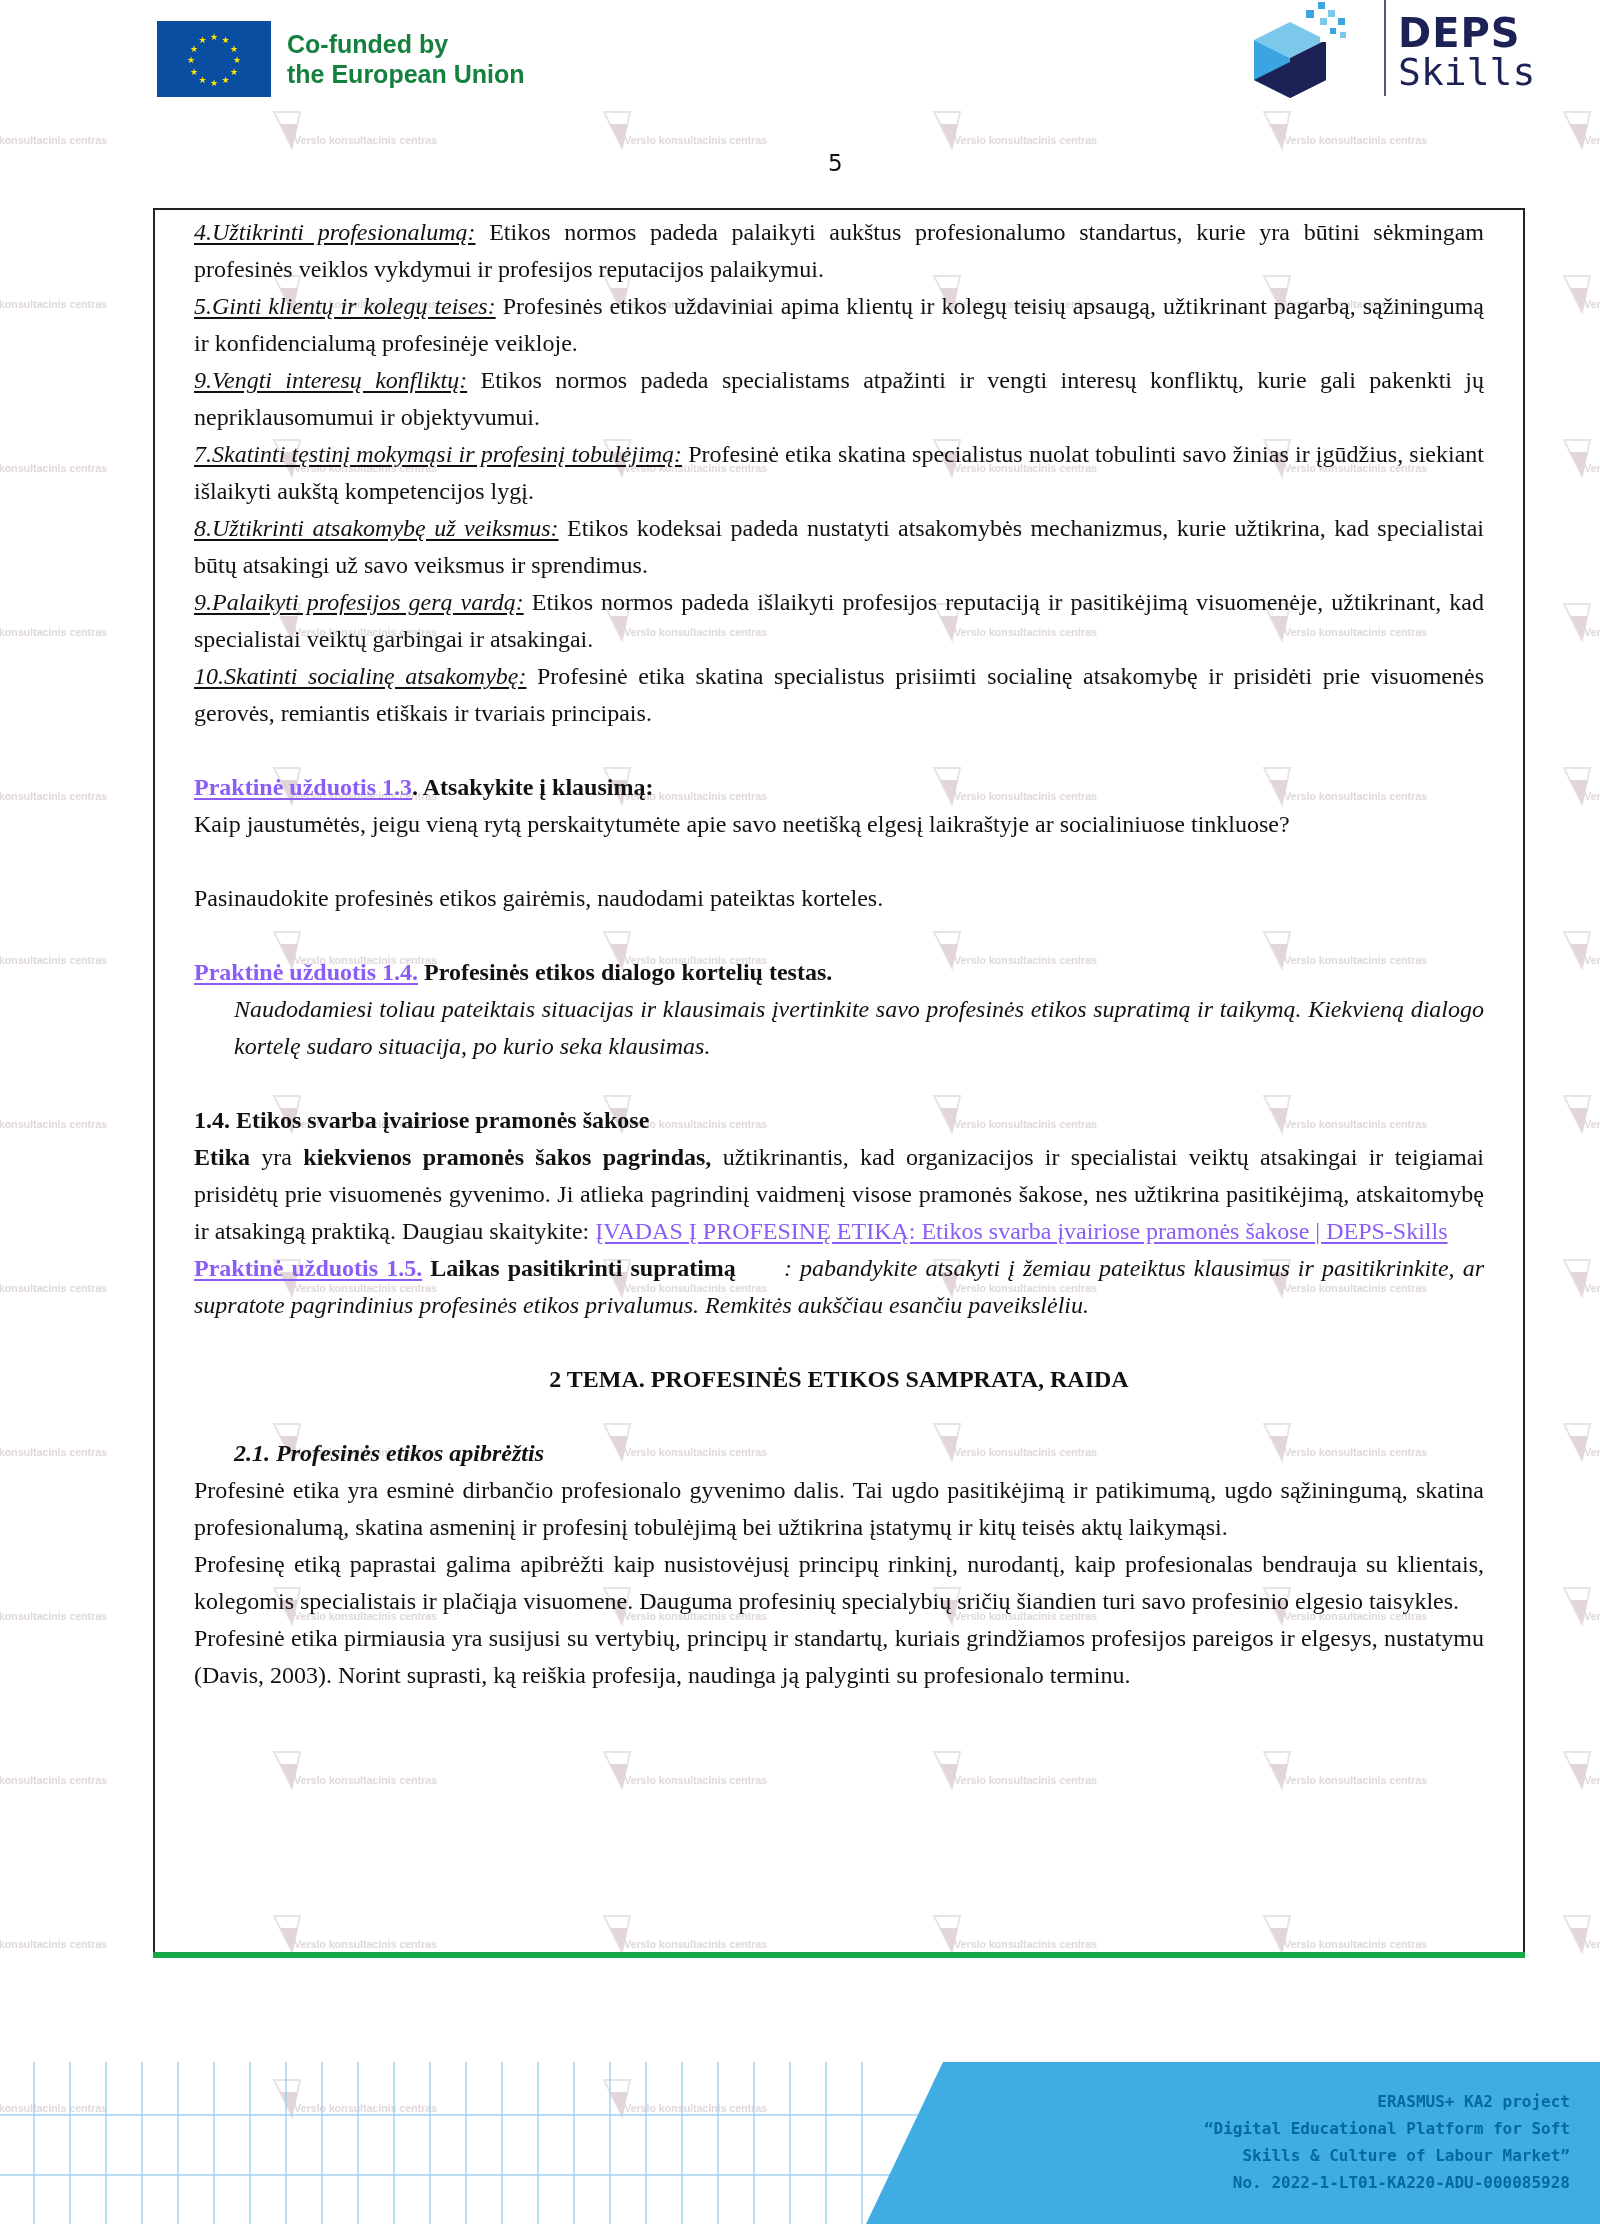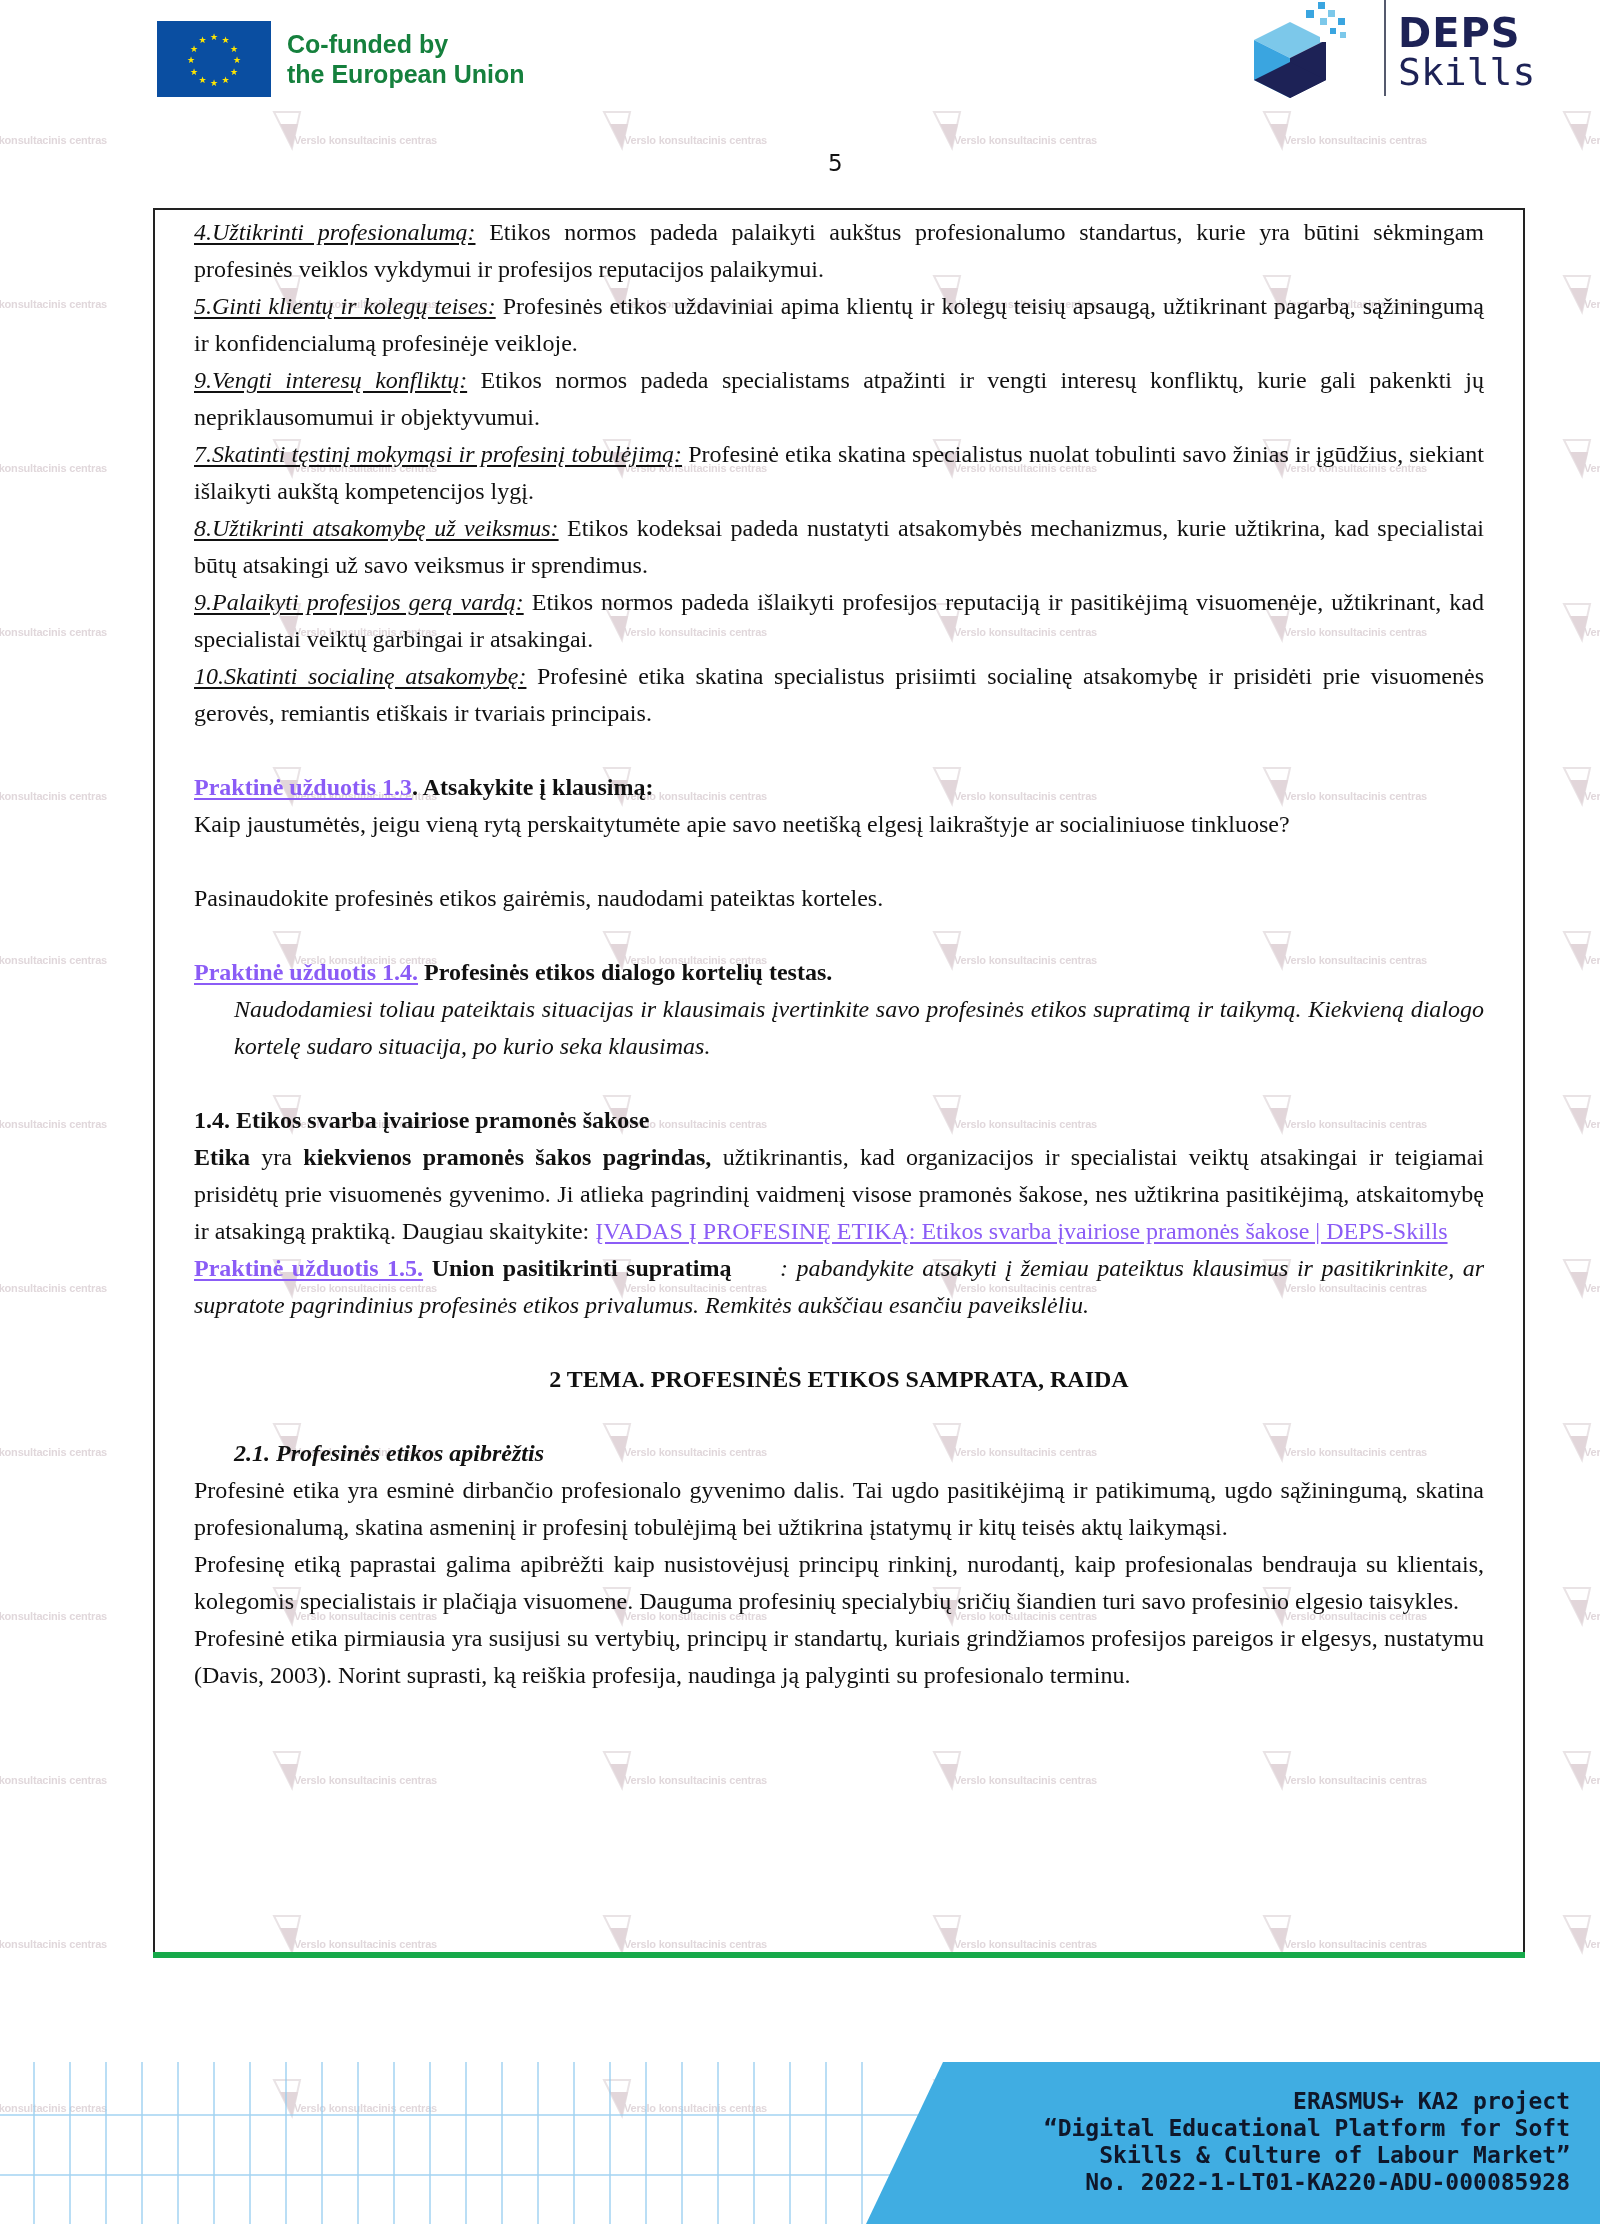--- a/index.html
+++ b/index.html
@@ -37,21 +37,21 @@
     .i { font-style: italic; margin-left: 40px; }
     .link { color: #8b5cf6; text-decoration: underline; text-underline-offset: 3px; cursor: pointer; }
     .link.b { font-weight: bold; }
     .gap { height: 37px; }
     .center-title { text-align: center !important; font-weight: bold; }
 
     
     .footer { position: absolute; left: 0; top: 2000px; width: 1600px; height: 224px; z-index: 1; }
     .grid-lines { position: absolute; left: 0; top: 0; width: 1600px; height: 224px; }
     .footer-banner { position: absolute; left: 0; top: 0; width: 1600px; height: 224px; }
-    .footer-text { position: absolute; right: 30px; top: 88px; text-align: right; font-family: "DejaVu Sans Mono", monospace; font-weight: bold; color: #0f172a; font-size: 23px; line-height: 27px; z-index: 3; }
+    .footer-text { position: absolute; right: 30px; top: 88px; text-align: right; font-family: "DejaVu Sans Mono", monospace; font-weight: bold; color: #0369a1; font-size: 16px; line-height: 27px; z-index: 3; }
   </style>
 </head>
 <body>
 
 <div class="wm-layer" id="wm-layer">
     <div class="wm" style="left: -60px; top: 100px;">
       <span class="wm-text">Verslo konsultacinis centras</span>
     </div>
     <div class="wm" style="left: 270px; top: 100px;">
       <svg width="60" height="60" viewBox="0 0 60 60">
@@ -627,21 +627,21 @@
     <div>
       <p><span class="link b">Praktinė užduotis 1.4.</span><span class="b"> Profesinės etikos dialogo kortelių testas.</span></p>
       <p class="i">Naudodamiesi toliau pateiktais situacijas ir klausimais įvertinkite savo profesinės etikos supratimą ir taikymą. Kiekvieną dialogo kortelę sudaro situacija, po kurio seka klausimas.</p>
     </div>
 
     <div class="gap"></div>
 
     <div>
       <p class="b">1.4. Etikos svarba įvairiose pramonės šakose</p>
       <p><span class="b">Etika</span><span> yra </span><span class="b">kiekvienos  pramonės  šakos  pagrindas,</span><span> užtikrinantis, kad organizacijos ir specialistai veiktų atsakingai ir teigiamai prisidėtų prie visuomenės gyvenimo. Ji atlieka pagrindinį vaidmenį visose pramonės šakose, nes užtikrina pasitikėjimą, atskaitomybę ir atsakingą praktiką. Daugiau skaitykite: </span><span class="link">ĮVADAS Į PROFESINĘ ETIKĄ: Etikos svarba įvairiose pramonės šakose | DEPS-Skills</span></p>
-      <p><span class="link b">Praktinė  užduotis  1.5.</span><span class="b"> Union  pasitikrinti  supratimą</span><span class="i"> : pabandykite atsakyti į žemiau pateiktus klausimus ir pasitikrinkite, ar supratote pagrindinius profesinės etikos privalumus. Remkitės aukščiau esančiu paveikslėliu.</span></p>
+      <p><span class="link b">Praktinė  užduotis  1.5.</span><span class="b"> Laikas  pasitikrinti  supratimą</span><span class="i"> : pabandykite atsakyti į žemiau pateiktus klausimus ir pasitikrinkite, ar supratote pagrindinius profesinės etikos privalumus. Remkitės aukščiau esančiu paveikslėliu.</span></p>
     </div>
 
     <div class="gap"></div>
 
     <div>
       <p class="center-title">2 TEMA. PROFESINĖS ETIKOS SAMPRATA, RAIDA</p>
       <div class="gap"></div>
       <p class="b i">2.1. Profesinės etikos apibrėžtis</p>
       <p>Profesinė etika yra esminė dirbančio profesionalo gyvenimo dalis. Tai ugdo pasitikėjimą ir patikimumą, ugdo sąžiningumą, skatina profesionalumą, skatina asmeninį ir profesinį tobulėjimą bei užtikrina įstatymų ir kitų teisės aktų laikymąsi.</p>
       <p>Profesinę etiką paprastai galima apibrėžti kaip nusistovėjusį principų rinkinį, nurodantį, kaip profesionalas bendrauja su klientais, kolegomis specialistais ir plačiąja visuomene. Dauguma profesinių specialybių sričių šiandien turi savo profesinio elgesio taisykles.</p>

